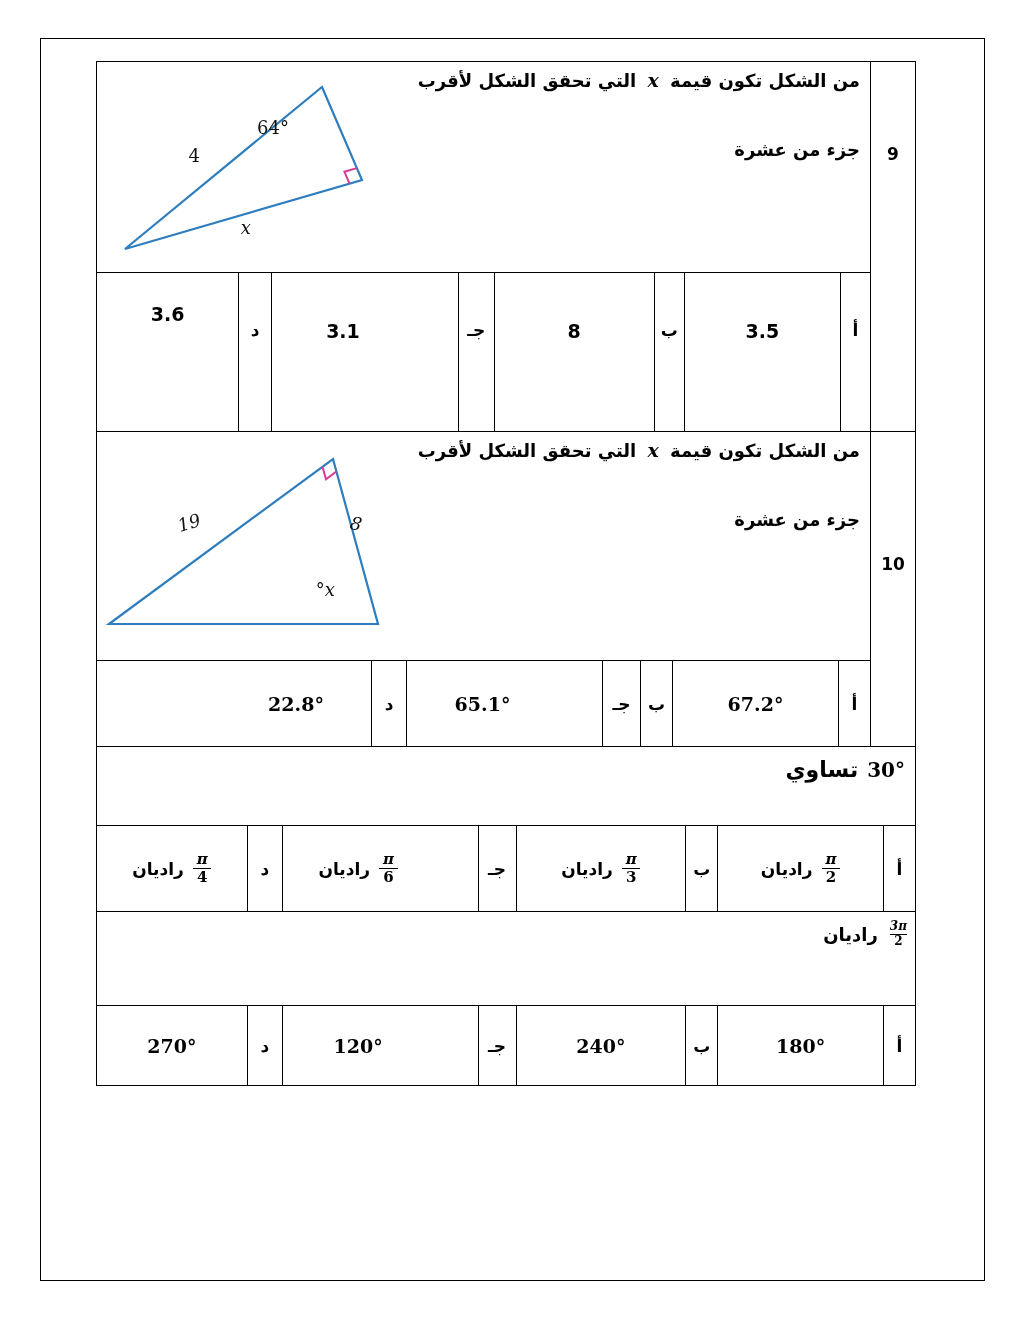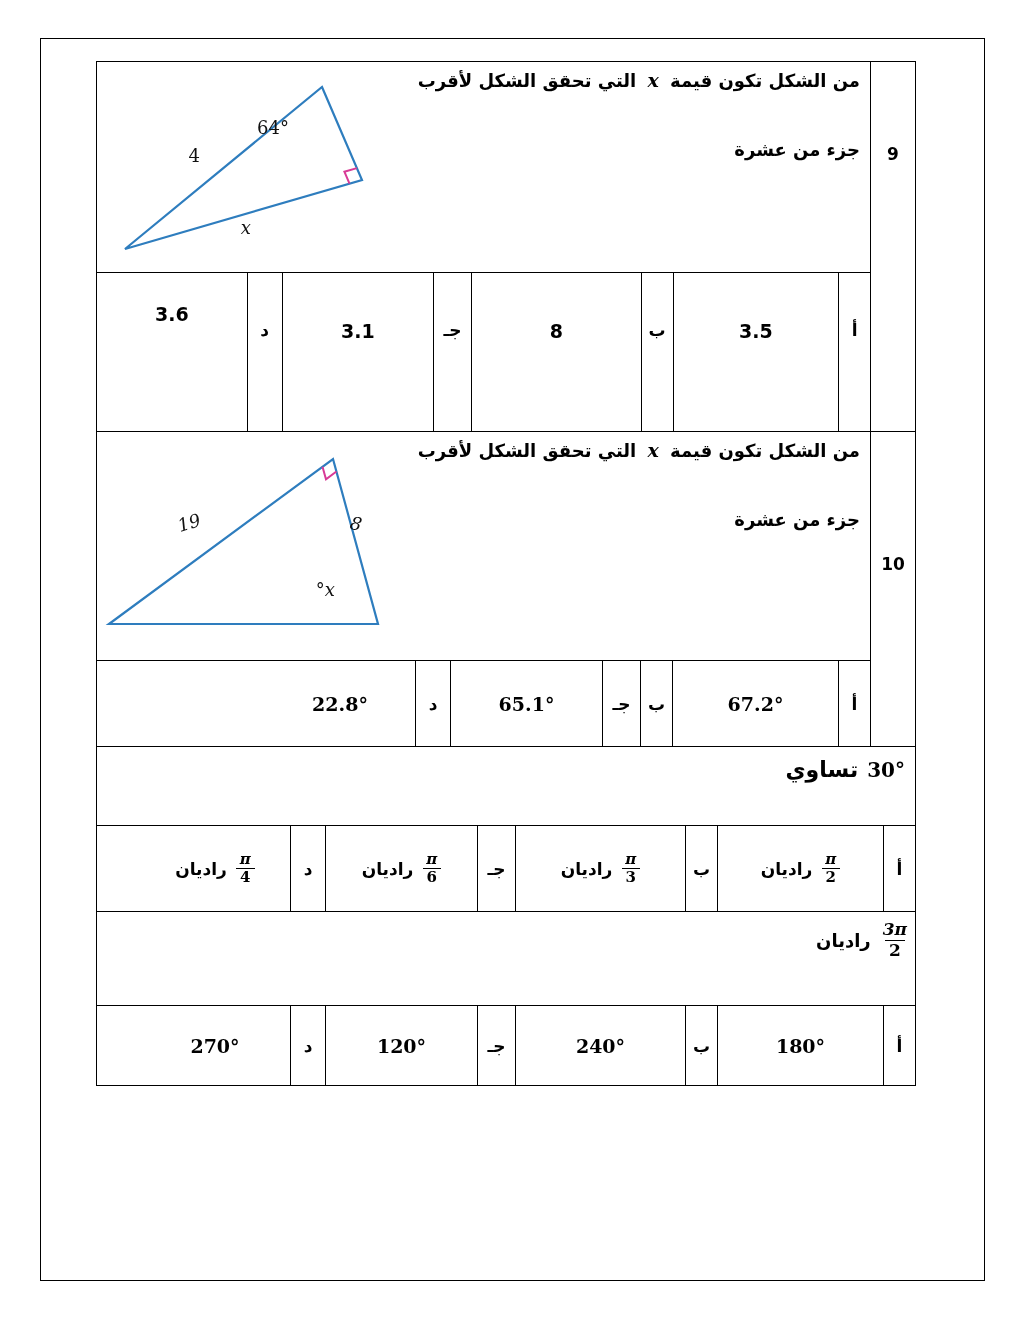--- a/index.html
+++ b/index.html
@@ -41,39 +41,39 @@
   .ar12 { height:79px; }
 
   .answers > div { border-left:1px solid #000; display:flex; align-items:center; justify-content:center; }
   .answers > div:last-child { border-left:none; }
 
   .lc { font-weight:bold; font-size:17px; }
   .vc { font-weight:bold; font-size:19px; }
   .serif { font-family:"DejaVu Serif", serif; }
 
   .w-a  { width:32px; }  .w-b  { width:32px; }
-  .w-j  { width:38px; }  .w-d  { width:35px; }
+  .w-j  { width:38px;margin-left:44px; }  .w-d  { width:35px; }
   .w-v1 { width:166px; } .w-v2 { width:170px; }
   .w-v3 { width:152px; } .w-v4 { width:150px; }
 
   .ar9 > div { align-items:flex-start; padding-top:47px; }
   .ar9 > .top-answer { padding-top:8px;margin-top:22px; }
 
   .fcell { gap:9px; direction:rtl; }
   .frac { display:inline-flex; flex-direction:column; align-items:center;
           font-family:"DejaVu Serif", serif; font-weight:bold; font-size:15px; line-height:1.15; }
   .frac .fnum { font-style:italic; padding:0 4px; }
   .frac .fden { border-top:1.6px solid #000; padding:0 4px; font-style:normal; }
   .radword { font-size:17px; font-weight:bold; }
 
   .qline11 { display:flex; direction:rtl; align-items:center; gap:9px; padding:10px 10px 0 0; }
   .qline11 .qv { font-weight:bold; font-size:20px; }
   .qline11 .qw { font-weight:bold; font-size:22px; }
   .qline12 { display:flex; direction:rtl; align-items:center; gap:8px; padding:8px 4px 0 0; }
-  .qline12 .frac { font-size:17px; }
+  .qline12 .frac { font-size:12px; }
   .qline12 .qw { font-weight:bold; font-size:18px; }
 </style>
 </head>
 <body>
 
 <div class="screen">
   <div class="sheet">
     <div class="qtable">
 
       <section class="block">

